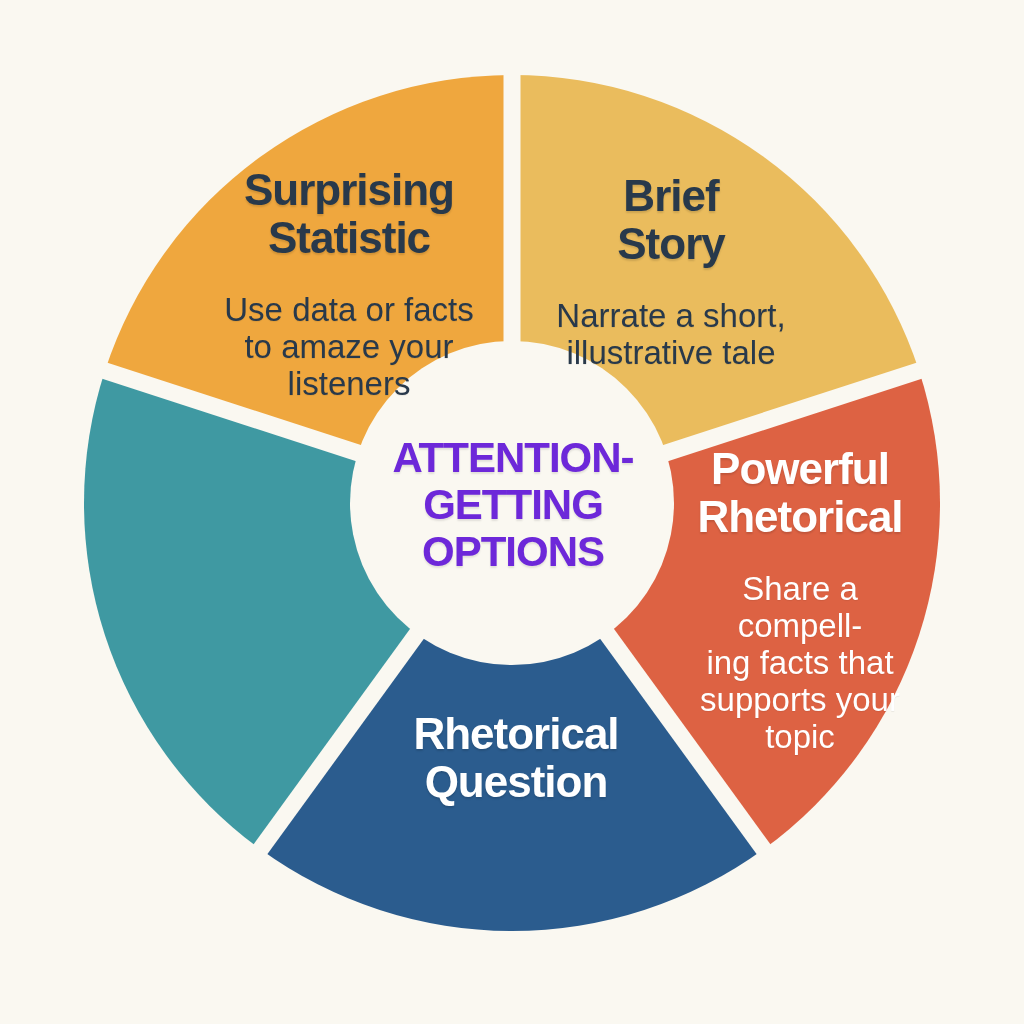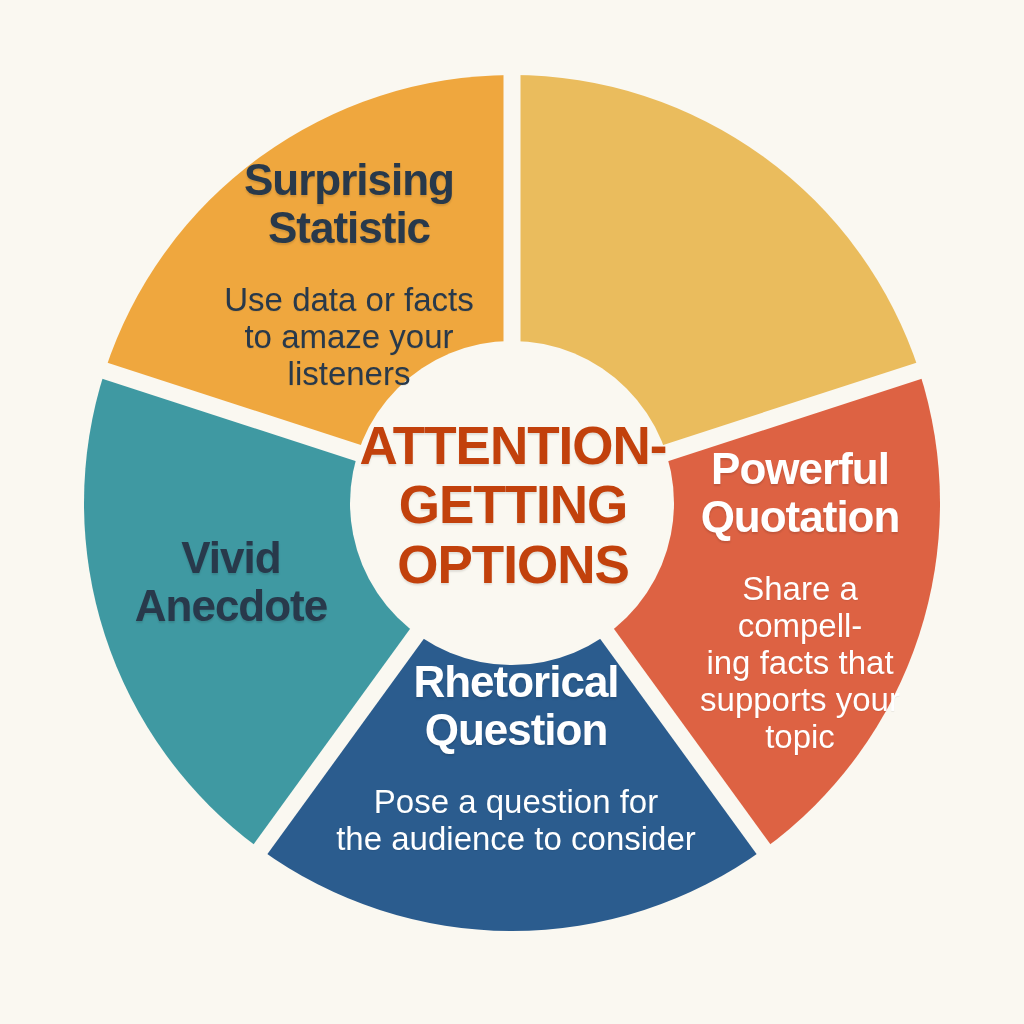--- a/index.html
+++ b/index.html
@@ -23,44 +23,44 @@
   .label {
     position: absolute;
     transform: translate(-50%, -50%);
     text-align: center;
     white-space: pre-line;
     pointer-events: none;
   }
   .center-label {
     left: 513px;
     top: 505px;
-    font-size: 53px;
+    font-size: 42px;
     font-weight: bold;
     line-height: 1.12;
     letter-spacing: -1px;
-    color: #c2410c;
+    color: #6d28d9;
     text-shadow: 0 2px 2px rgba(0,0,0,0.10);
   }
   .seg-title {
     font-size: 44px;
     font-weight: bold;
     line-height: 1.1;
     letter-spacing: -1px;
     white-space: pre-line;
     text-shadow: 0 2px 2px rgba(0,0,0,0.13);
   }
   .seg-desc {
     margin-top: 11px;
     font-size: 33px;
     font-weight: normal;
     line-height: 1.12;
     white-space: pre-line;
     text-shadow: 0 1px 1px rgba(0,0,0,0.07);
   }
-  .pos-0 { left: 349px; top: 274px; }
+  .pos-0 { left: 349px; top: 284px; }
   .pos-1 { left: 671px; top: 272px; }
   .pos-2 { left: 800px; top: 600px; }
   .pos-3 { left: 516px; top: 758px; }
   .pos-4 { left: 231px; top: 582px; }
 </style>
 </head>
 <body>
 
 <div class="stage">
 
@@ -83,35 +83,37 @@
 OPTIONS</div>
 
   <div class="label pos-0 seg-label" style="color: rgb(40, 57, 75);">
     <div class="seg-title">Surprising
 Statistic</div>
     <div class="seg-desc">Use data or facts
 to amaze your
 listeners</div>
   </div>
 
+  <div class="label pos-1 seg-label" style="color: rgb(40, 57, 75);">
+    <div class="seg-title">Brief
+Story</div>
+    <div class="seg-desc">Narrate a short,
+illustrative tale</div>
+  </div>
 
   <div class="label pos-2 seg-label" style="color: rgb(255, 255, 255);">
     <div class="seg-title">Powerful
-Quotation</div>
+Rhetorical</div>
     <div class="seg-desc">Share a compell-
 ing facts that
 supports your
 topic</div>
   </div>
 
   <div class="label pos-3 seg-label" style="color: rgb(255, 255, 255);">
     <div class="seg-title">Rhetorical
 Question</div>
-    <div class="seg-desc">Pose a question for
-the audience to consider</div>
   </div>
 
   <div class="label pos-4 seg-label" style="color: rgb(40, 57, 75);">
-    <div class="seg-title">Vivid
-Anecdote</div>
   </div>
 
 </div>
 
 </body></html>

